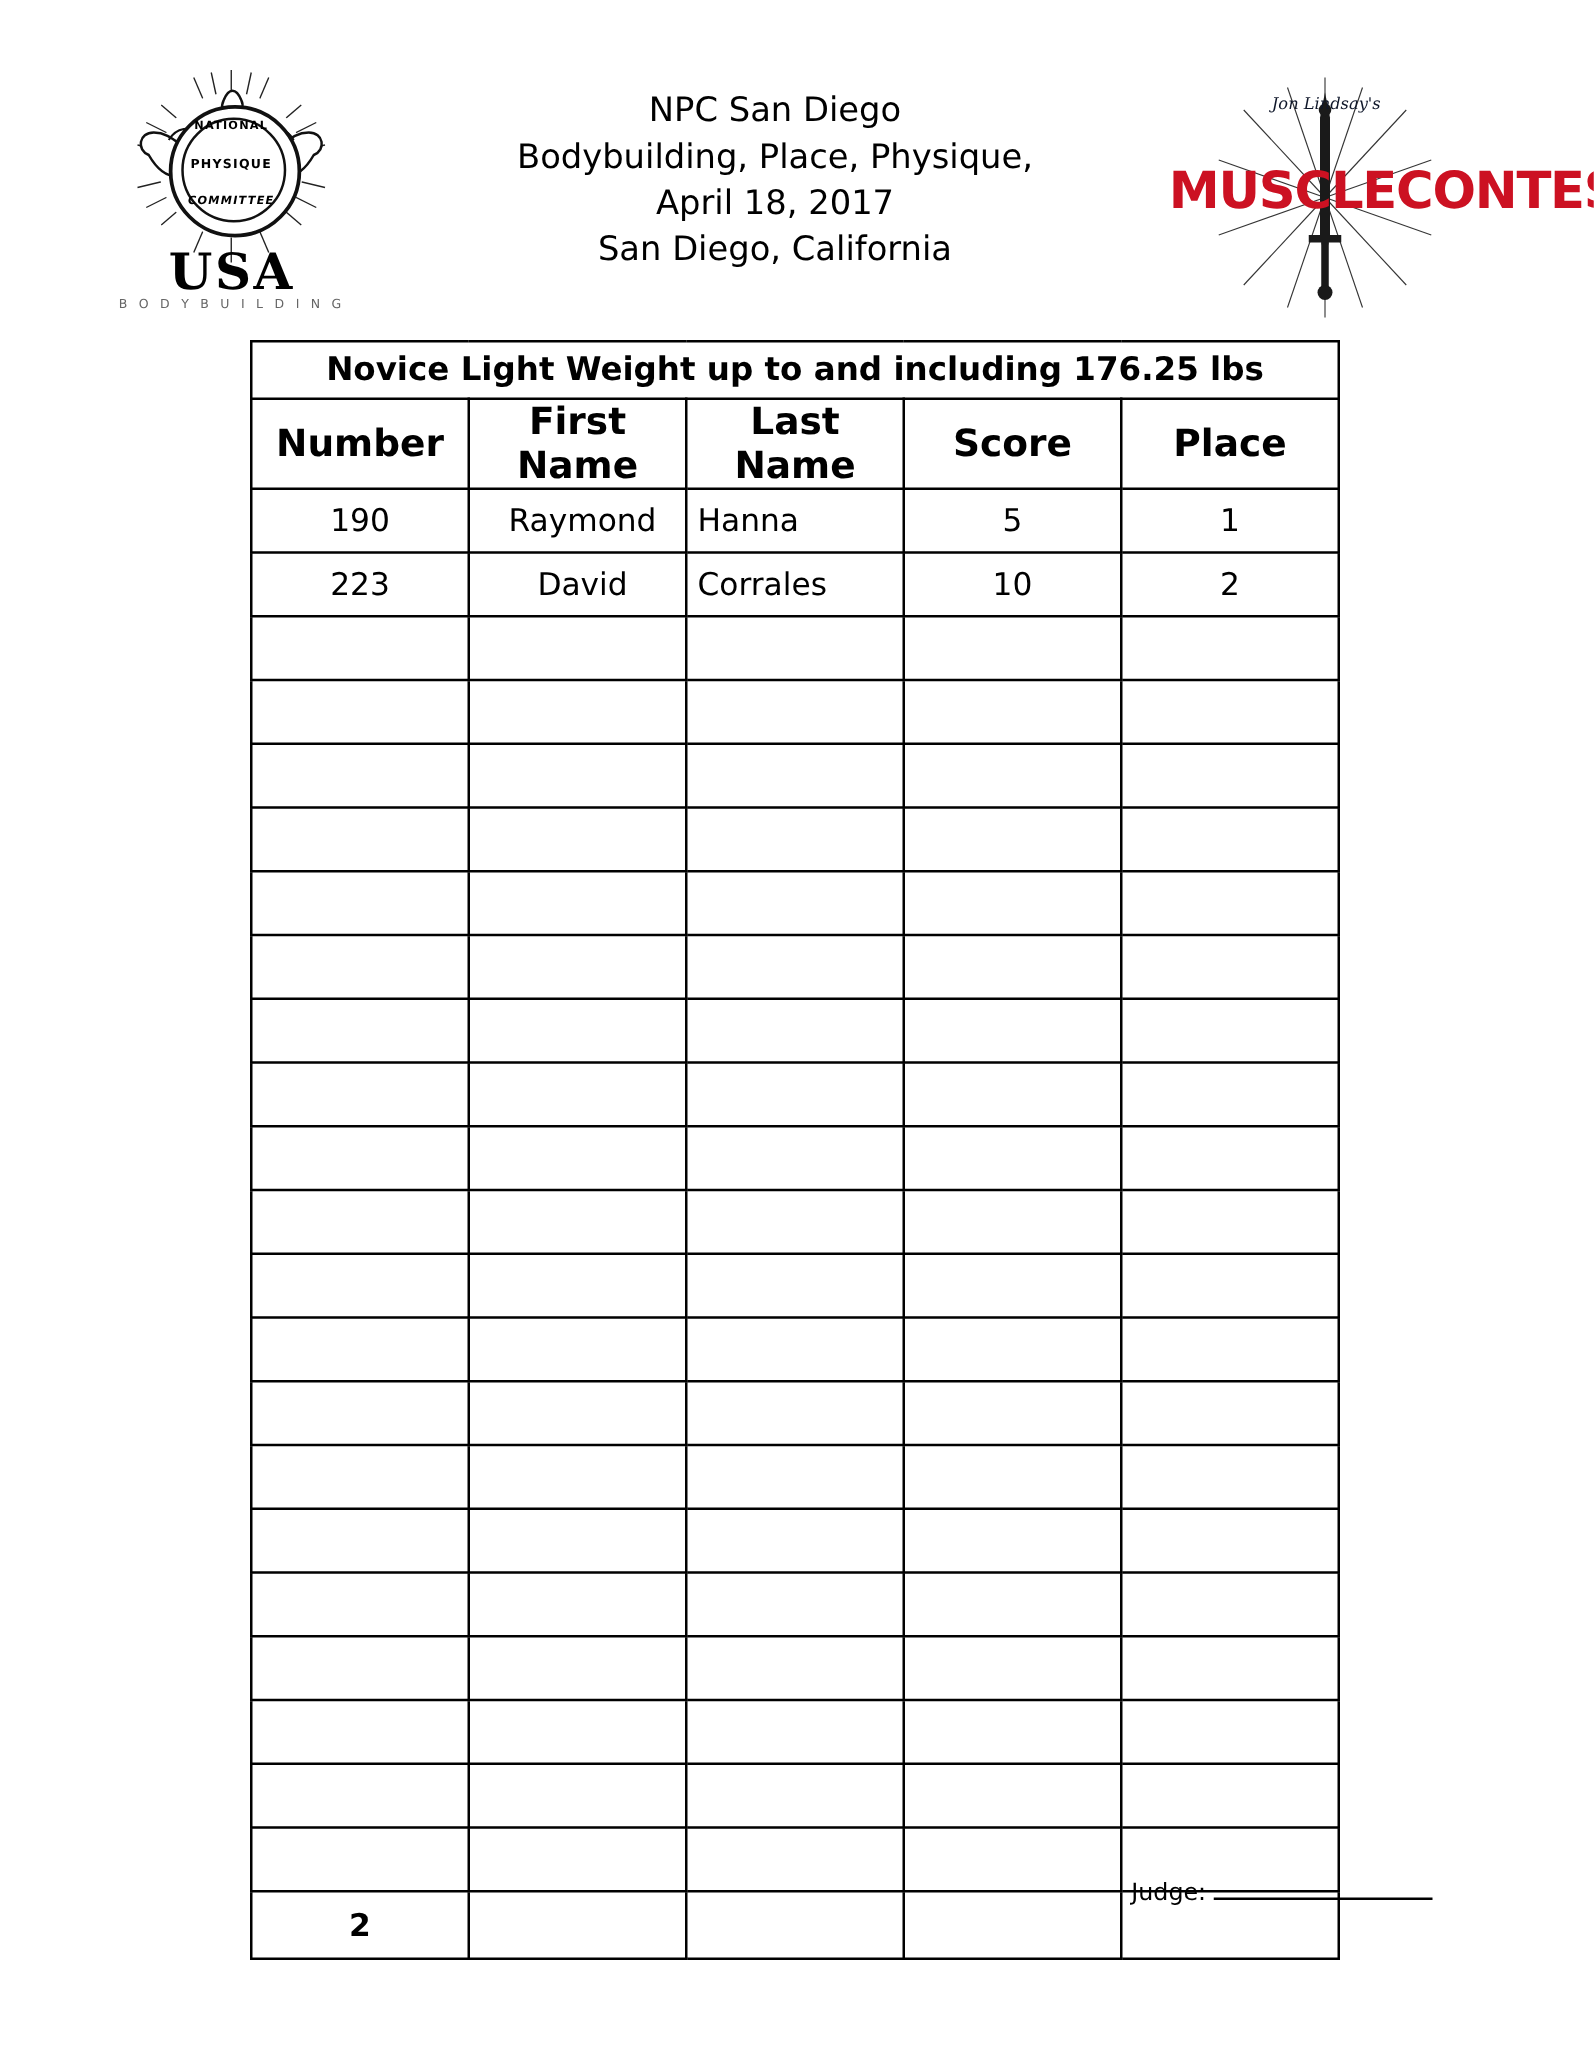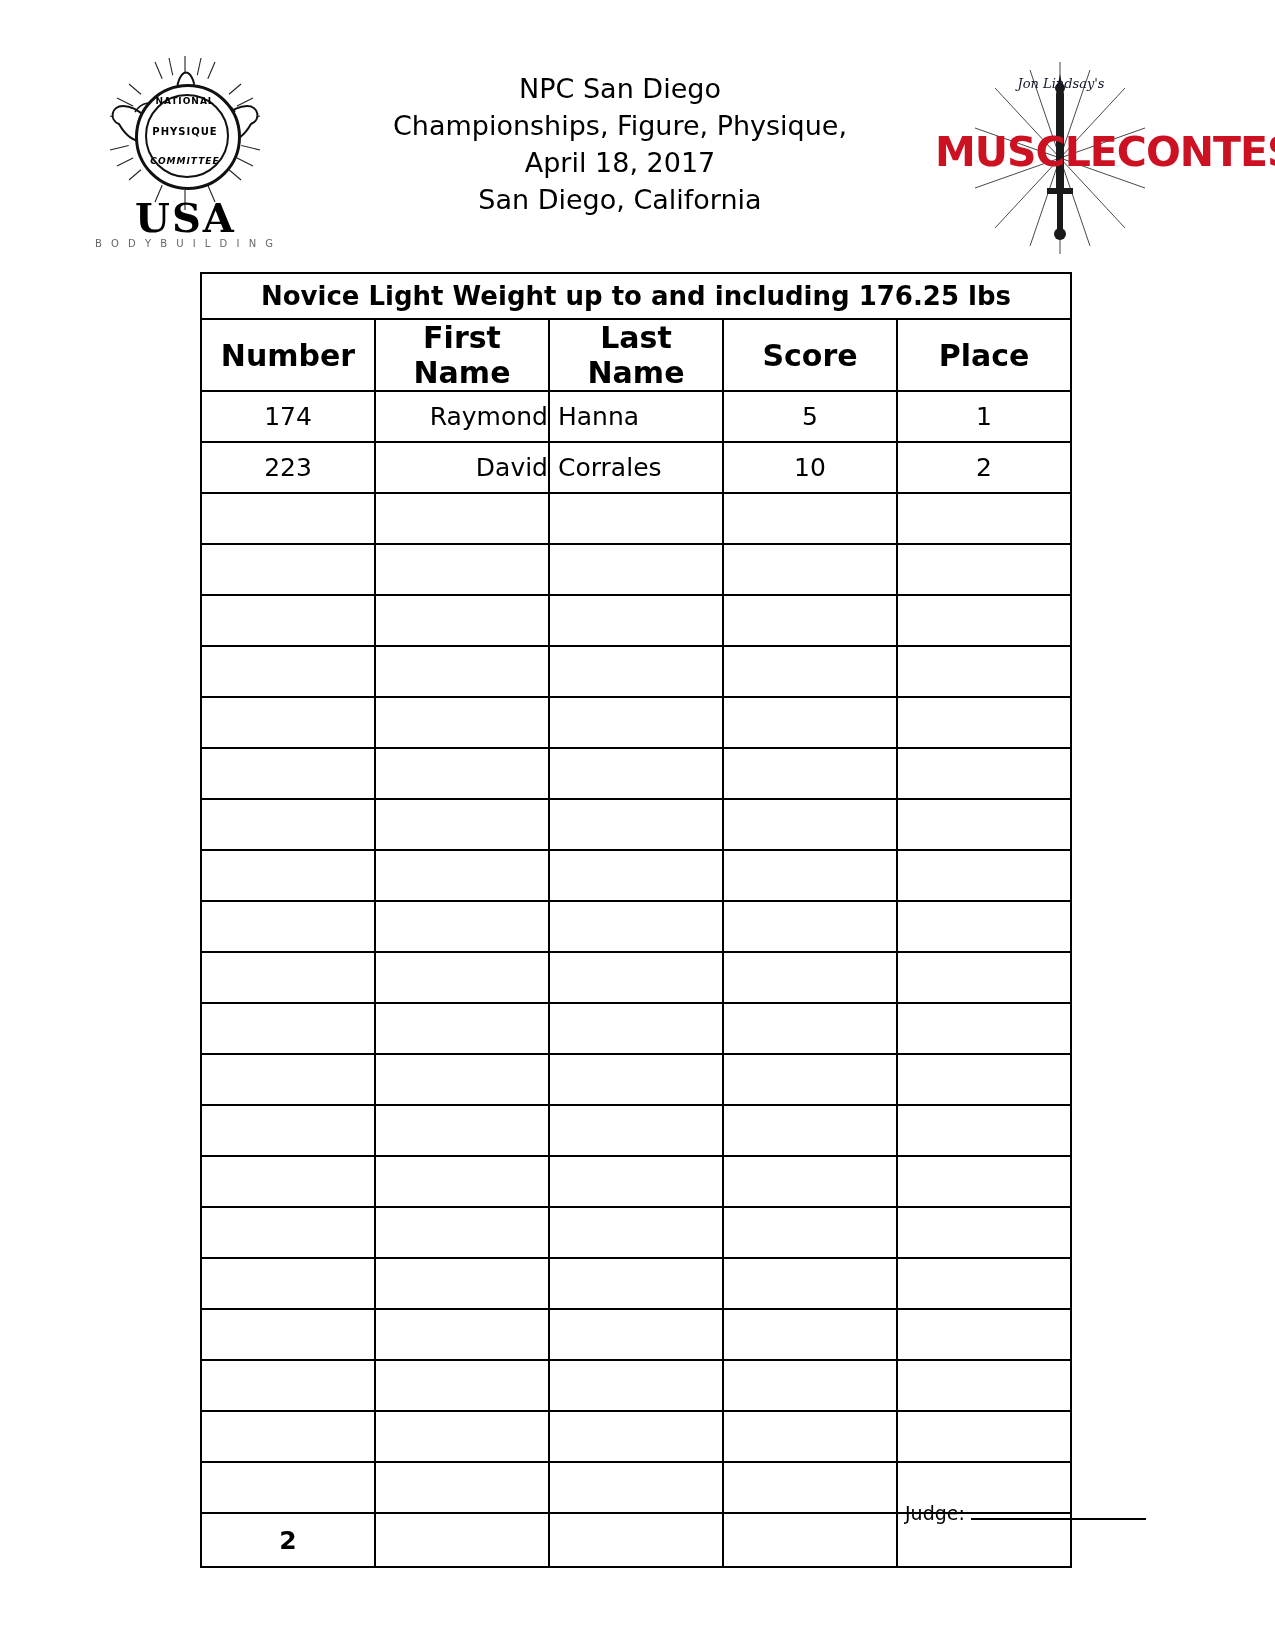--- a/index.html
+++ b/index.html
@@ -139,21 +139,21 @@
   }
   .col-head {
     height: 47px;
     text-align: center;
     font-size: 30px;
     font-weight: bold;
     font-family: "DejaVu Sans", sans-serif;
   }
   .data-row td { height: 49px; font-size: 25px; }
   .c-number { width: 137px; text-align: center; }
-  .c-first  { width: 249px; text-align: right; padding-left: 8px !important; }
+  .c-first  { width: 249px; text-align: center; padding-left: 8px !important; }
   .c-last   { width: 276px; text-align: left; padding-left: 8px !important; }
   .c-score  { width: 106px; text-align: center; }
   .c-place  { width: 104px; text-align: center; }
 
   .total-row td { height: 52px; font-size: 25px; font-weight: bold; }
 
   
   .judge-line {
     position: absolute;
     left: 905px;
@@ -217,21 +217,21 @@
       <div class="npc-text-nat">NATIONAL</div>
       <div class="npc-text-phys">PHYSIQUE</div>
       <div class="npc-text-comm">COMMITTEE</div>
       <div class="npc-usa">USA</div>
       <div class="npc-bb">B O D Y  B U I L D I N G</div>
     </div>
   </div>
 
   <div class="header-title">
     <div>NPC San Diego</div>
-    <div>Championships, Figure, Physique,</div>
+    <div>Bodybuilding, Place, Physique,</div>
     <div>April 18, 2017</div>
     <div>San Diego, California</div>
   </div>
 
   <div class="logo-right">
     <div class="mc-wrap">
       <svg style="position:absolute;left:0;top:0;width:250px;height:200px;" viewBox="0 0 250 200">
         <g stroke="#111" stroke-width="0.9" opacity="0.85">
           <line x1="125" y1="100" x2="125" y2="4"></line>
           <line x1="125" y1="100" x2="125" y2="196"></line>
@@ -270,21 +270,21 @@
       </tr>
       <tr>
         <td class="col-head c-number">Number</td>
         <td class="col-head c-first" style="text-align:center;padding-left:0 !important;">First Name</td>
         <td class="col-head c-last" style="text-align:center;padding-left:0 !important;">Last Name</td>
         <td class="col-head c-score">Score</td>
         <td class="col-head c-place">Place</td>
       </tr>
 
       <tr class="data-row">
-        <td class="c-number">174</td>
+        <td class="c-number">190</td>
         <td class="c-first">Raymond</td>
         <td class="c-last">Hanna</td>
         <td class="c-score">5</td>
         <td class="c-place">1</td>
       </tr>
       <tr class="data-row">
         <td class="c-number">223</td>
         <td class="c-first">David</td>
         <td class="c-last">Corrales</td>
         <td class="c-score">10</td>

